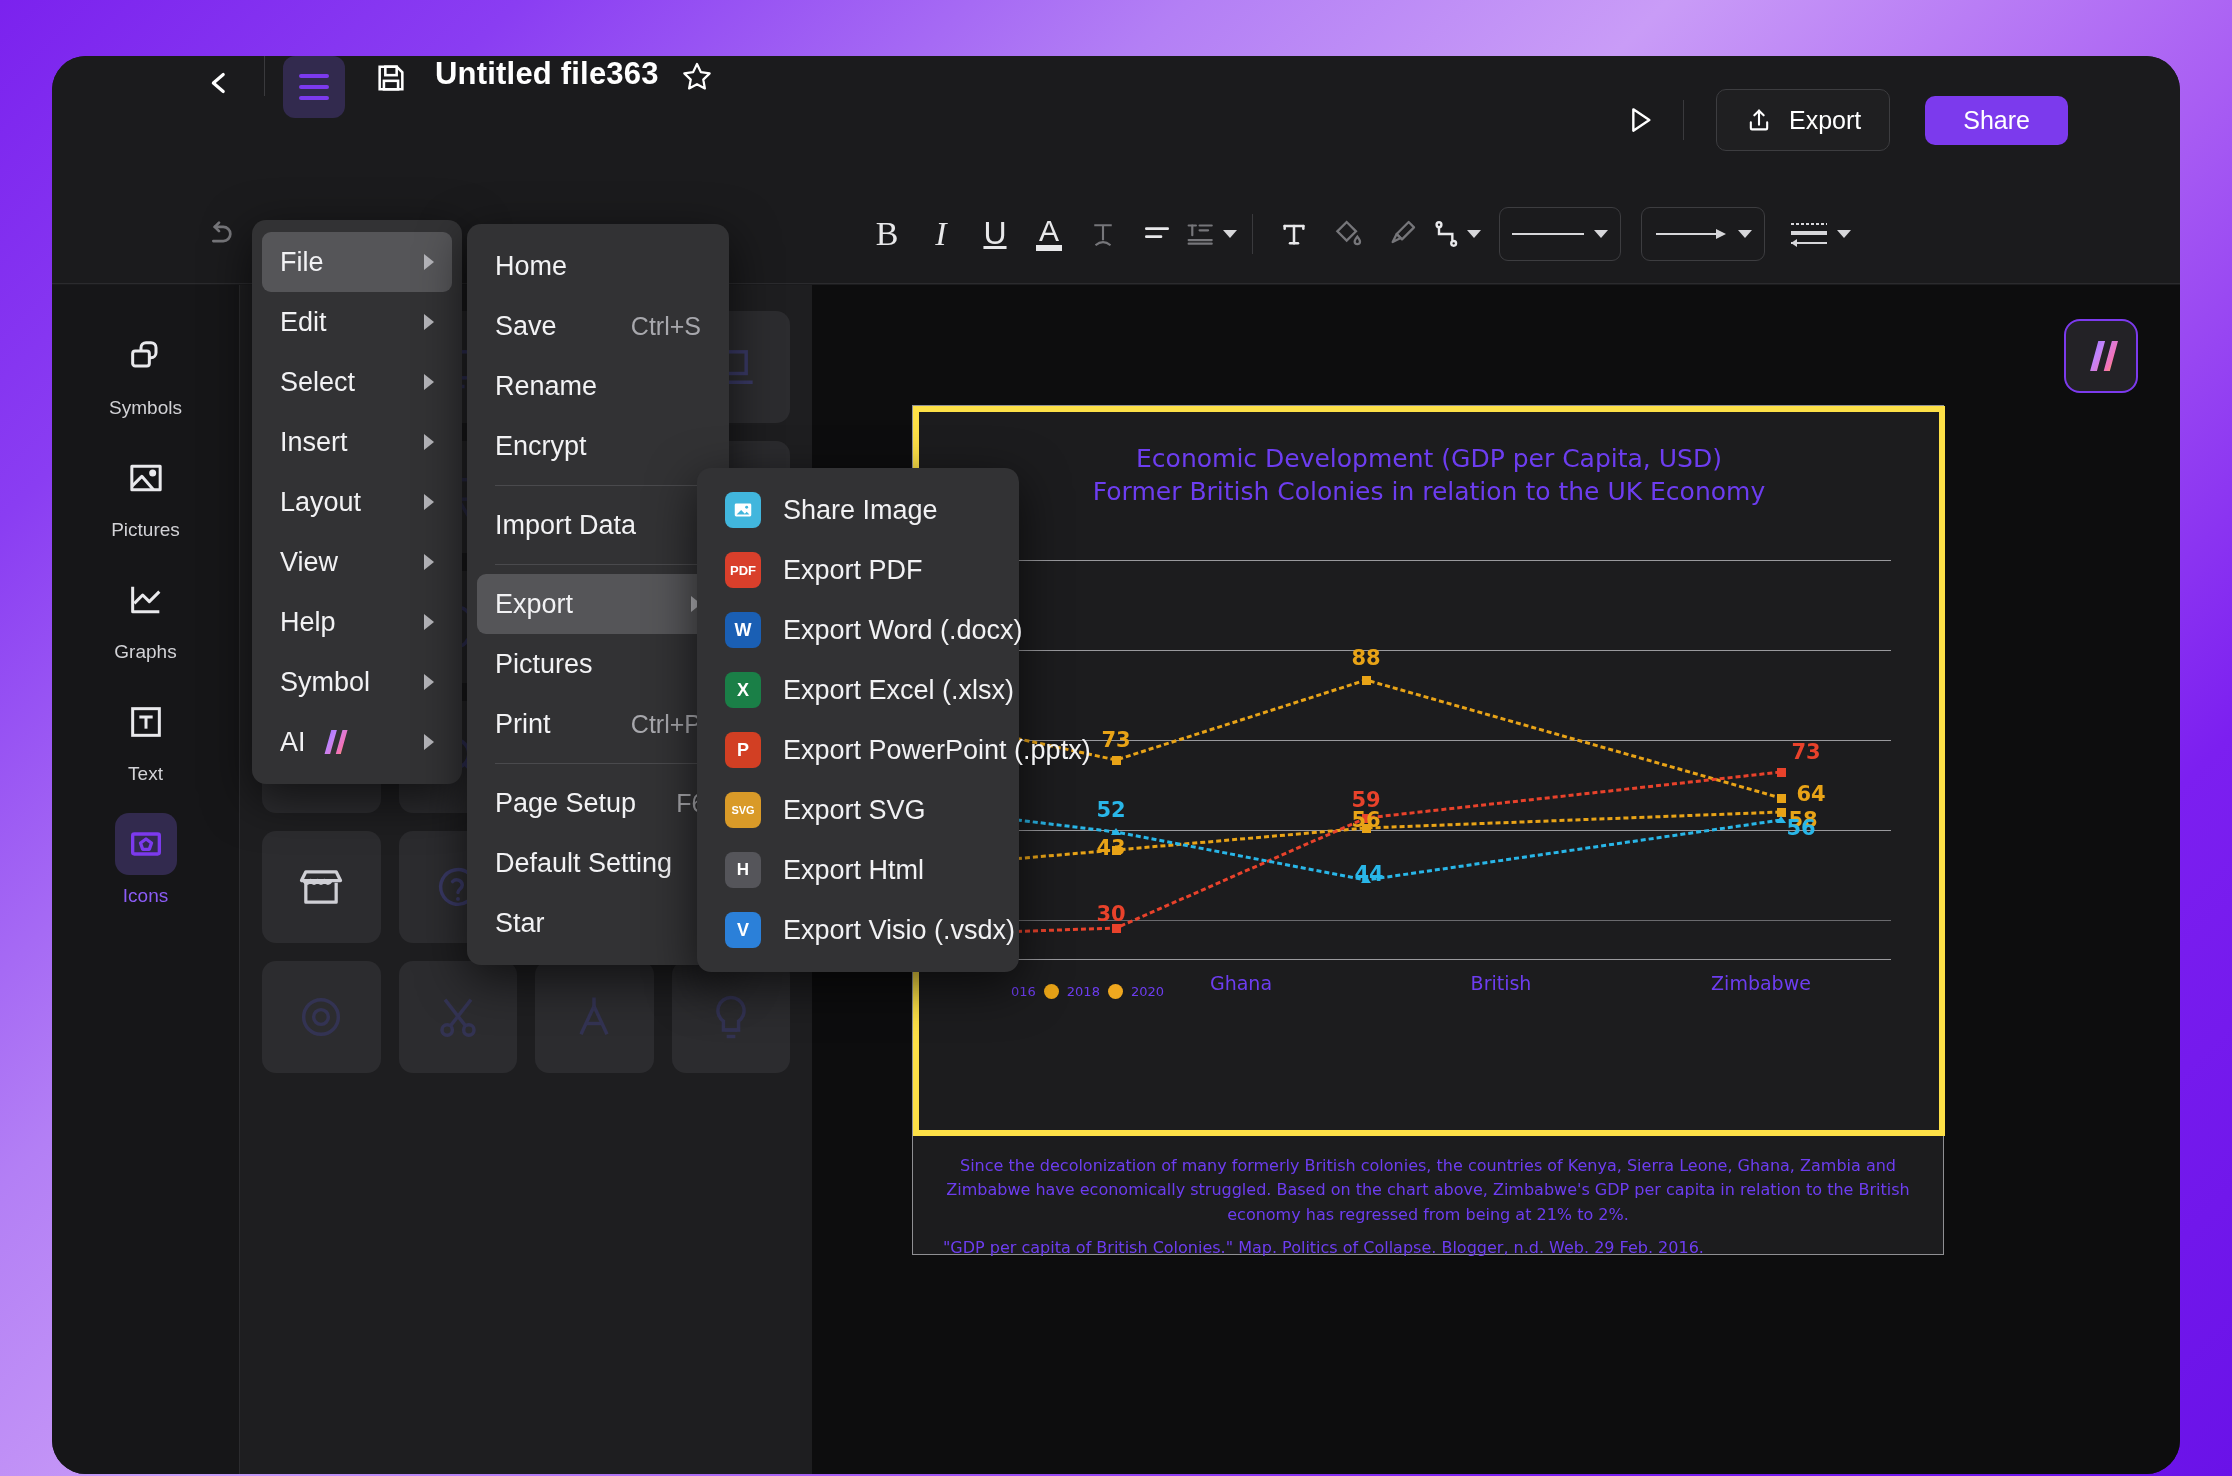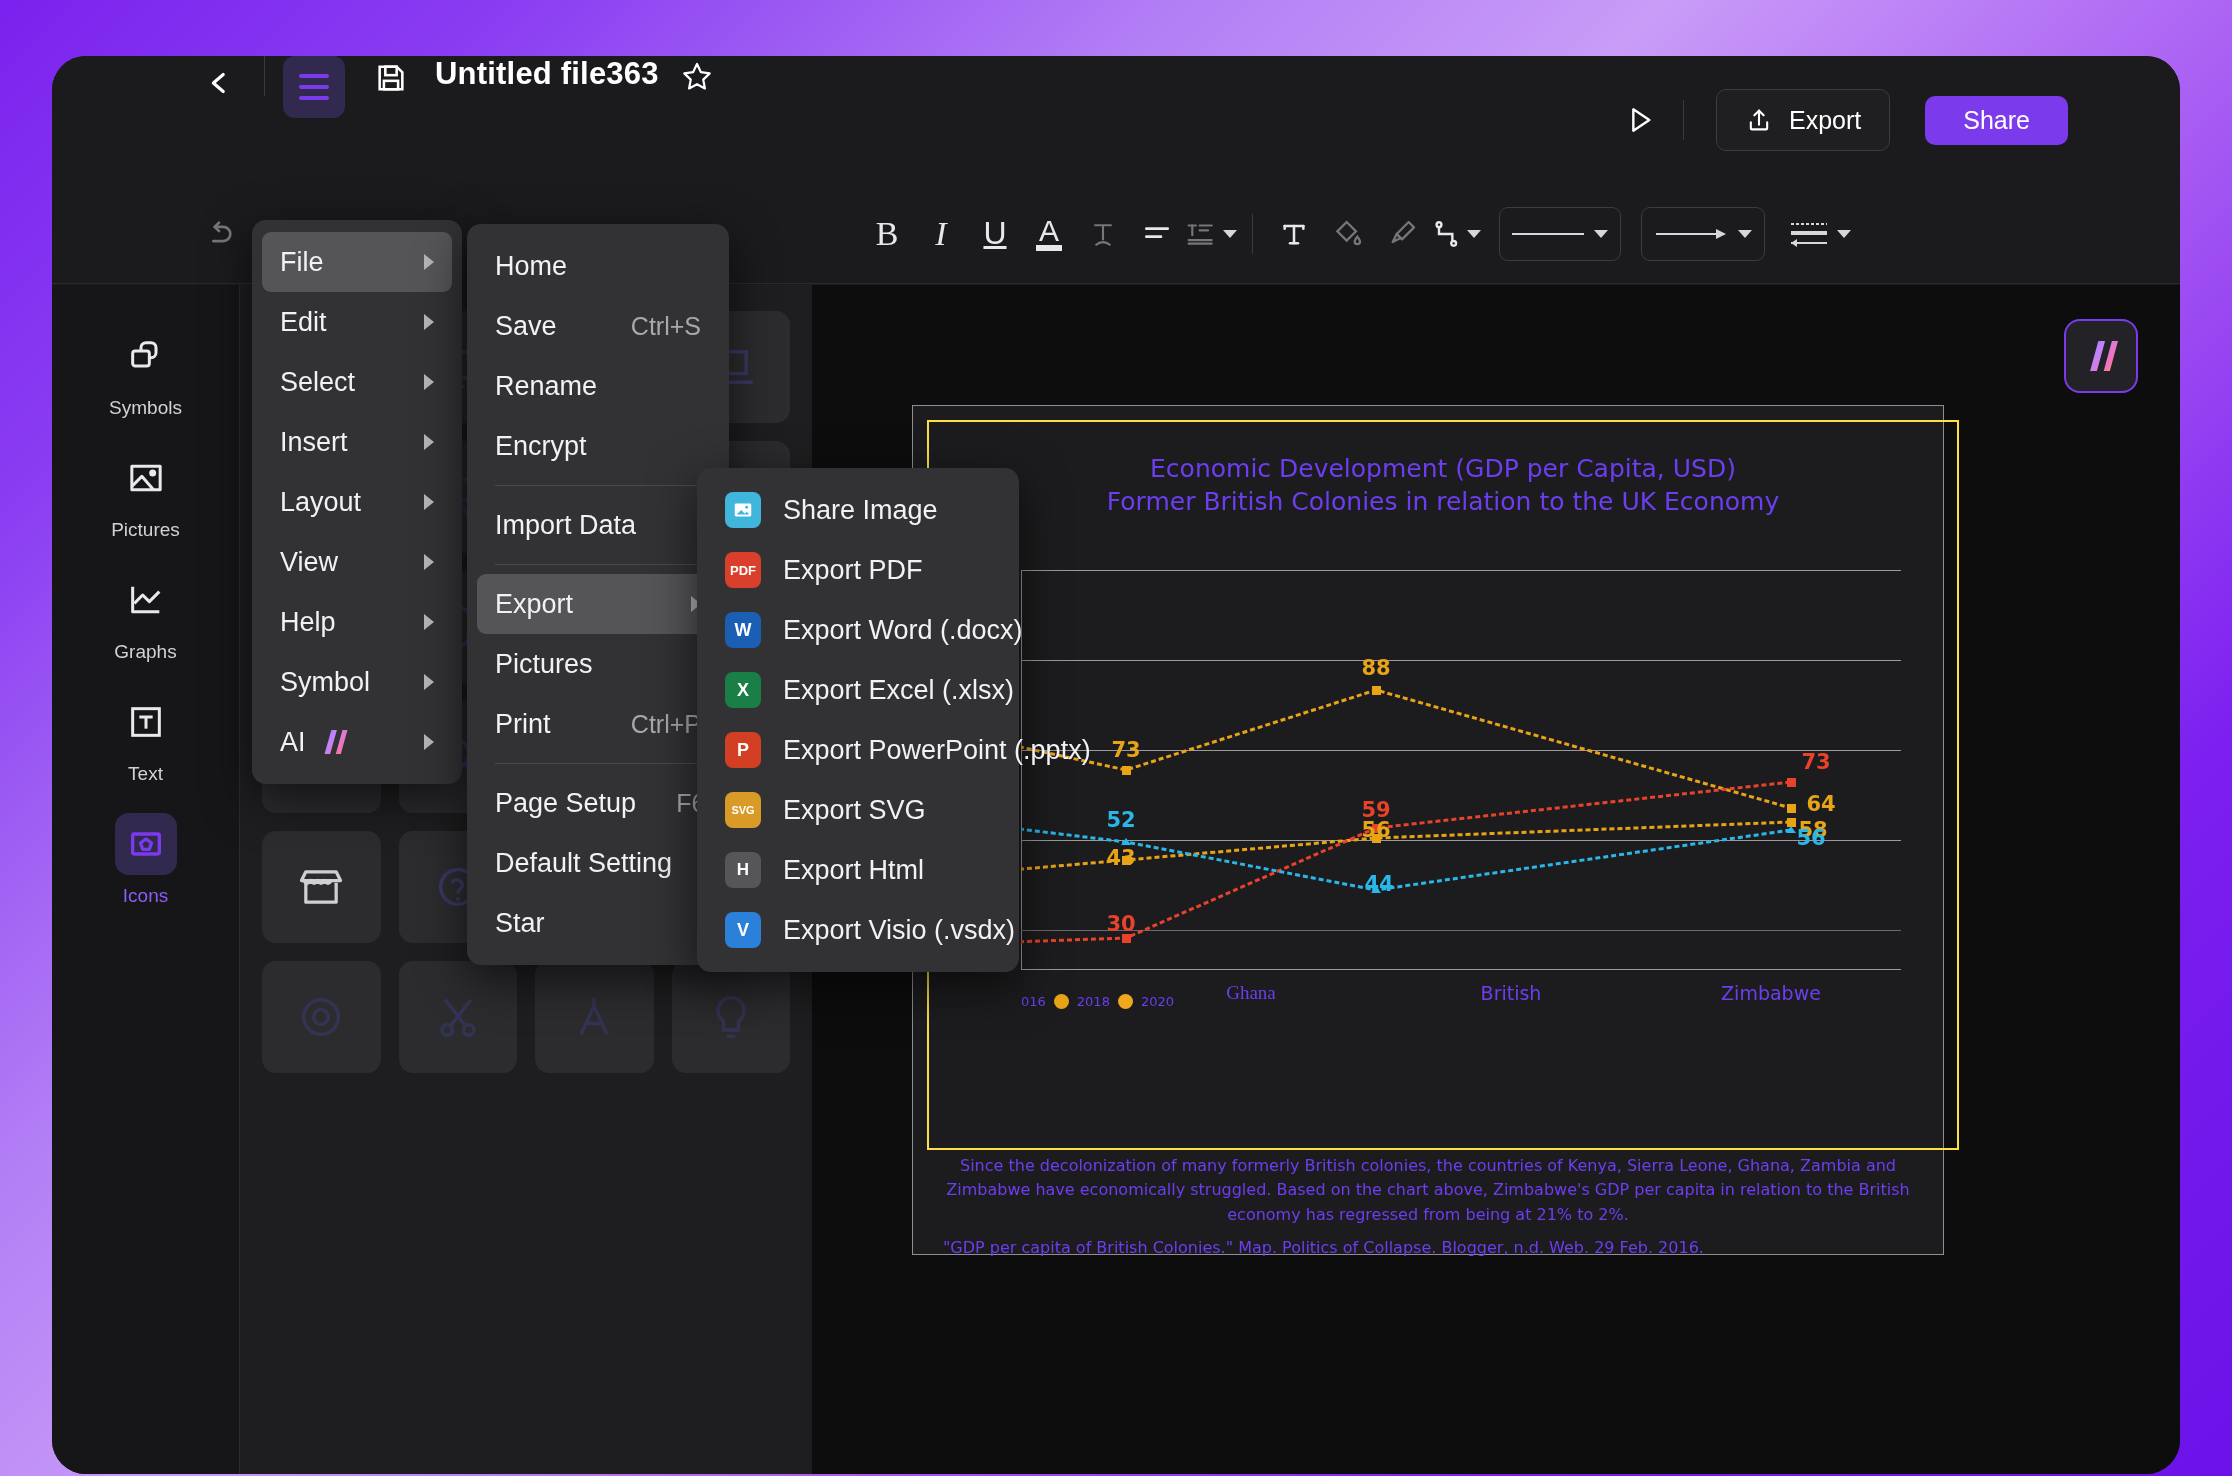--- a/index.html
+++ b/index.html
@@ -106,21 +106,21 @@
   #canvas {
     position: absolute; left: 760px; top: 229px; right: 0; bottom: 0;
     background: #0d0d0e; overflow: hidden;
   }
   #page-sheet {
     position: absolute; left: 100px; top: 120px; width: 1032px; height: 850px;
     background: #1c1c1e; border: 1px solid #8f8f93;
   }
   #chart-frame {
     position: absolute; left: 0px; top: 0px; width: 1032px; height: 730px;
-    border: 2px solid #fde047; margin: 14px;
+    border: 6px solid #fde047; margin: 0;
   }
   .chart-title {
     text-align: center; color: #6d3df0; font-size: 25px; line-height: 1.32;
     padding-top: 30px; font-family: "DejaVu Sans", sans-serif;
   }
   #plot {
     position: absolute; left: 92px; top: 148px; width: 880px; height: 400px;
   }
   .gridline { position: absolute; left: 0; right: 0; height: 1px; background: #9a9a9e; }
   .axis-v { position: absolute; left: 0; top: 0; bottom: 0; width: 1px; background: #9a9a9e; }
@@ -630,21 +630,21 @@
           <div class="pt-label" style="left:800px;top:246px;color:#e8a317;">64</div>
           <div class="pt-label" style="left:355px;top:252px;color:#e8422b;">59</div>
           <div class="pt-label" style="left:355px;top:272px;color:#e8a317;">56</div>
           <div class="pt-label" style="left:792px;top:272px;color:#e8a317;">58</div>
           <div class="pt-label" style="left:790px;top:280px;color:#29b6e8;">56</div>
           <div class="pt-label" style="left:100px;top:262px;color:#29b6e8;">52</div>
           <div class="pt-label" style="left:100px;top:300px;color:#e8a317;">43</div>
           <div class="pt-label" style="left:358px;top:326px;color:#29b6e8;">44</div>
           <div class="pt-label" style="left:100px;top:366px;color:#e8422b;">30</div>
 
-          <div class="xlabel" style="left:230px;top:412px;font-family:Liberation Serif, serif;">Ghana</div>
+          <div class="xlabel" style="left:230px;top:412px;">Ghana</div>
           <div class="xlabel" style="left:490px;top:412px;">British</div>
           <div class="xlabel" style="left:750px;top:412px;">Zimbabwe</div>
         </div>
 
         <div id="legend">
           <span>016</span>
           <span class="legend-dot" style="background:#e8a317;"></span>
           <span>2018</span>
           <span class="legend-dot" style="background:#f0a81f;"></span>
           <span>2020</span>

